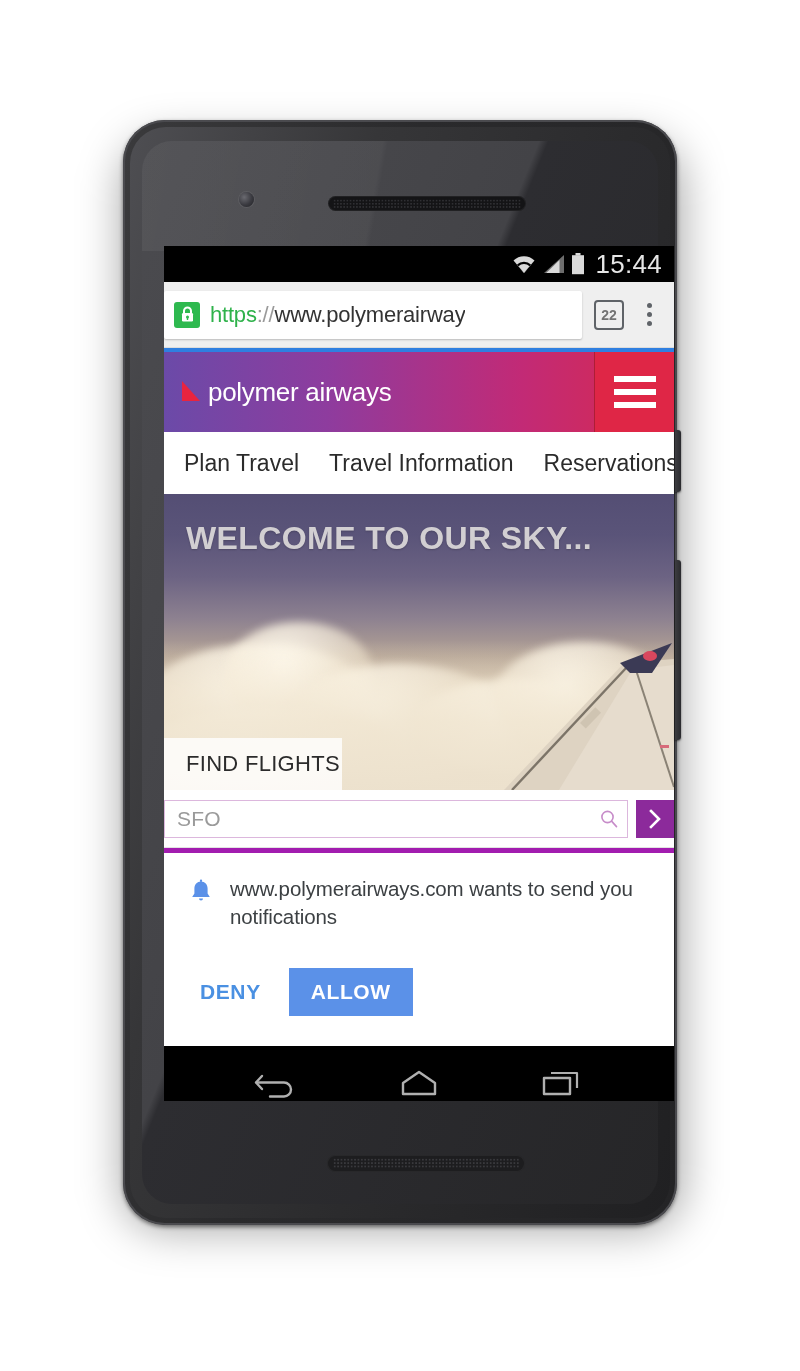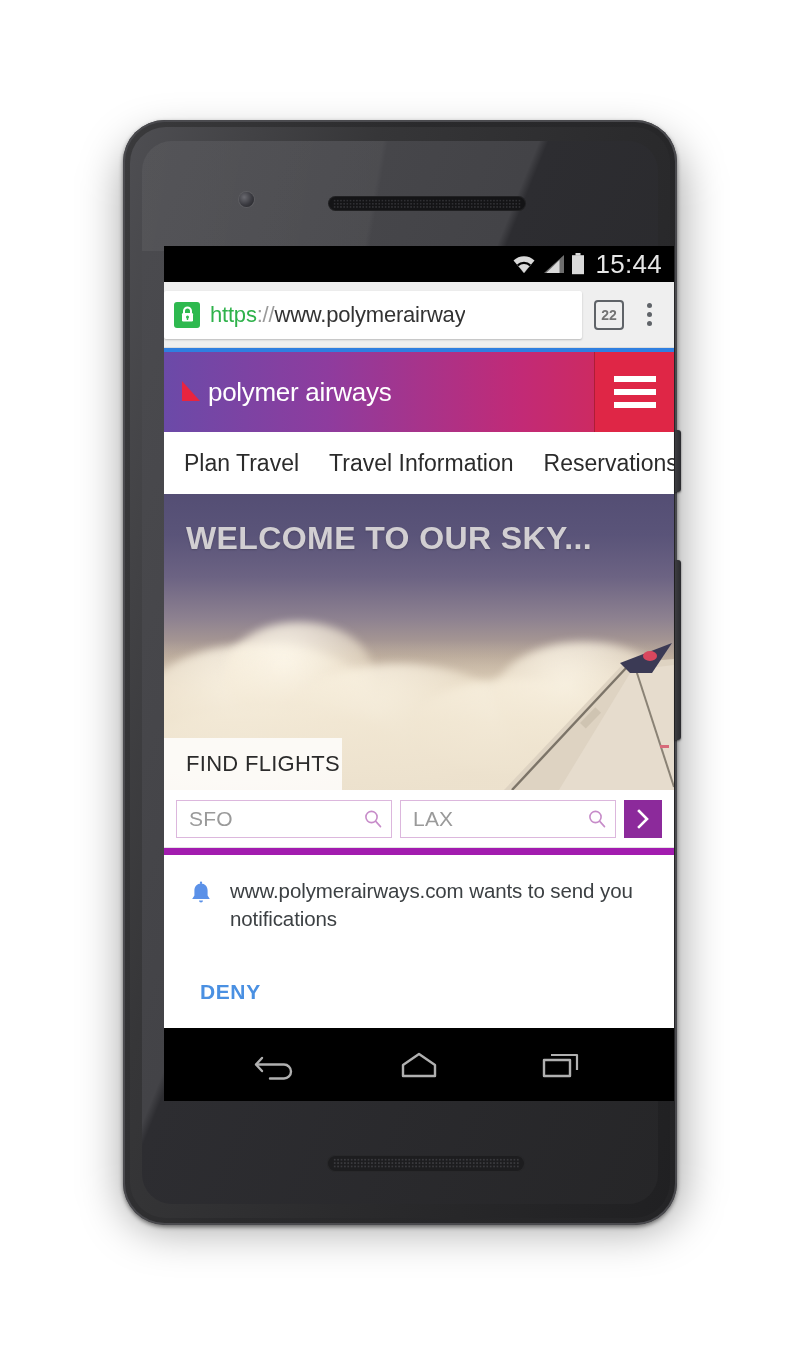--- a/index.html
+++ b/index.html
@@ -206,37 +206,37 @@
     position: absolute; left: 0; bottom: 0;
     width: 178px; height: 52px;
     background: rgba(255,255,255,.8);
     display: flex; align-items: center; padding-left: 22px;
   }
   #find-flights-label { font-size: 22px; color: #2b2b2b; letter-spacing: .3px; }
 
   
   #search-row {
     height: 58px; background: #fff; display: flex; align-items: center;
-    padding: 0 12px; gap: 8px; border-bottom: 1px solid #e2e2e2;
+    padding: 0 0; gap: 8px; border-bottom: 1px solid #e2e2e2;
   }
   .search-field {
     flex: 1; height: 38px; border: 1px solid #dcb7dd; background: #fff;
     display: flex; align-items: center; padding: 0 8px 0 12px;
   }
   .search-field .value { flex: 1; font-size: 21px; color: #9a9a9a; letter-spacing: .2px; }
   .search-field .magnifier { flex: 0 0 auto; }
   #go-button {
     width: 38px; height: 38px; background: #8c2a9b; flex: 0 0 auto;
     display: flex; align-items: center; justify-content: center;
   }
 
   
   #permission-dialog {
-    background: #fff; padding: 22px 20px 14px 20px;
-    border-top: 7px solid #a21caf;
+    background: #fff; padding: 22px 20px 30px 20px;
+    border-top: 5px solid #a21caf;
   }
   #dialog-body { display: flex; gap: 16px; padding-left: 4px; }
   #bell-icon-wrap { flex: 0 0 auto; padding-top: 4px; }
   #dialog-text {
     font-size: 20.5px; color: #3c4043; line-height: 1.35; letter-spacing: -.1px;
   }
   #dialog-text .origin { color: #3c4043; }
   #dialog-actions {
     display: flex; align-items: center; justify-content: flex-start;
     gap: 12px; margin-top: 38px;
@@ -368,27 +368,20 @@
           </div>
 
           <div id="search-row">
             <div class="search-field">
               <div class="value" title="SFO">SFO</div>
               <svg class="magnifier" width="20" height="20" viewBox="0 0 20 20">
                 <circle cx="8.5" cy="8" r="5.6" fill="none" stroke="#c78cc9" stroke-width="1.6"></circle>
                 <path d="M12.8 12.4 L17.5 17.6" stroke="#c78cc9" stroke-width="1.6" fill="none" stroke-linecap="round"></path>
               </svg>
             </div>
-            <div class="search-field">
-              <div class="value" title="LAX">LAX</div>
-              <svg class="magnifier" width="20" height="20" viewBox="0 0 20 20">
-                <circle cx="8.5" cy="8" r="5.6" fill="none" stroke="#c78cc9" stroke-width="1.6"></circle>
-                <path d="M12.8 12.4 L17.5 17.6" stroke="#c78cc9" stroke-width="1.6" fill="none" stroke-linecap="round"></path>
-              </svg>
-            </div>
             <div id="go-button">
               <svg width="18" height="22" viewBox="0 0 18 22">
                 <path d="M5 3 L13 11 L5 19" fill="none" stroke="#fff" stroke-width="2.6" stroke-linecap="square"></path>
               </svg>
             </div>
           </div>
 
           <div id="permission-dialog">
             <div id="dialog-body">
               <div id="bell-icon-wrap">
@@ -397,20 +390,21 @@
                   <rect x="11.9" y="0.4" width="2.2" height="2.6" rx="1" fill="#5b91e8"></rect>
                   <path d="M11 19.5 h4 a2 2 0 0 1 -4 0 z" fill="#5b91e8"></path>
                 </svg>
               </div>
               <div id="dialog-text">
                 <span class="origin">www.polymerairways.com</span><span> wants to send you notifications</span>
               </div>
             </div>
             <div id="dialog-actions">
               <button id="deny-button">DENY</button>
+              <button id="allow-button">ALLOW</button>
             </div>
           </div>
 
           <div id="android-navbar">
             <div class="navbar-key">
               <svg width="44" height="30" viewBox="0 0 44 30">
                 <path d="M8 8 L2 14.5 L8 21" fill="none" stroke="#b0b0b0" stroke-width="2.4" stroke-linecap="round" stroke-linejoin="round"></path>
                 <path d="M2.6 14.5 H30 a7 7 0 0 1 0 14 H16" fill="none" stroke="#b0b0b0" stroke-width="2.4" stroke-linecap="round" stroke-linejoin="round"></path>
               </svg>
             </div>

